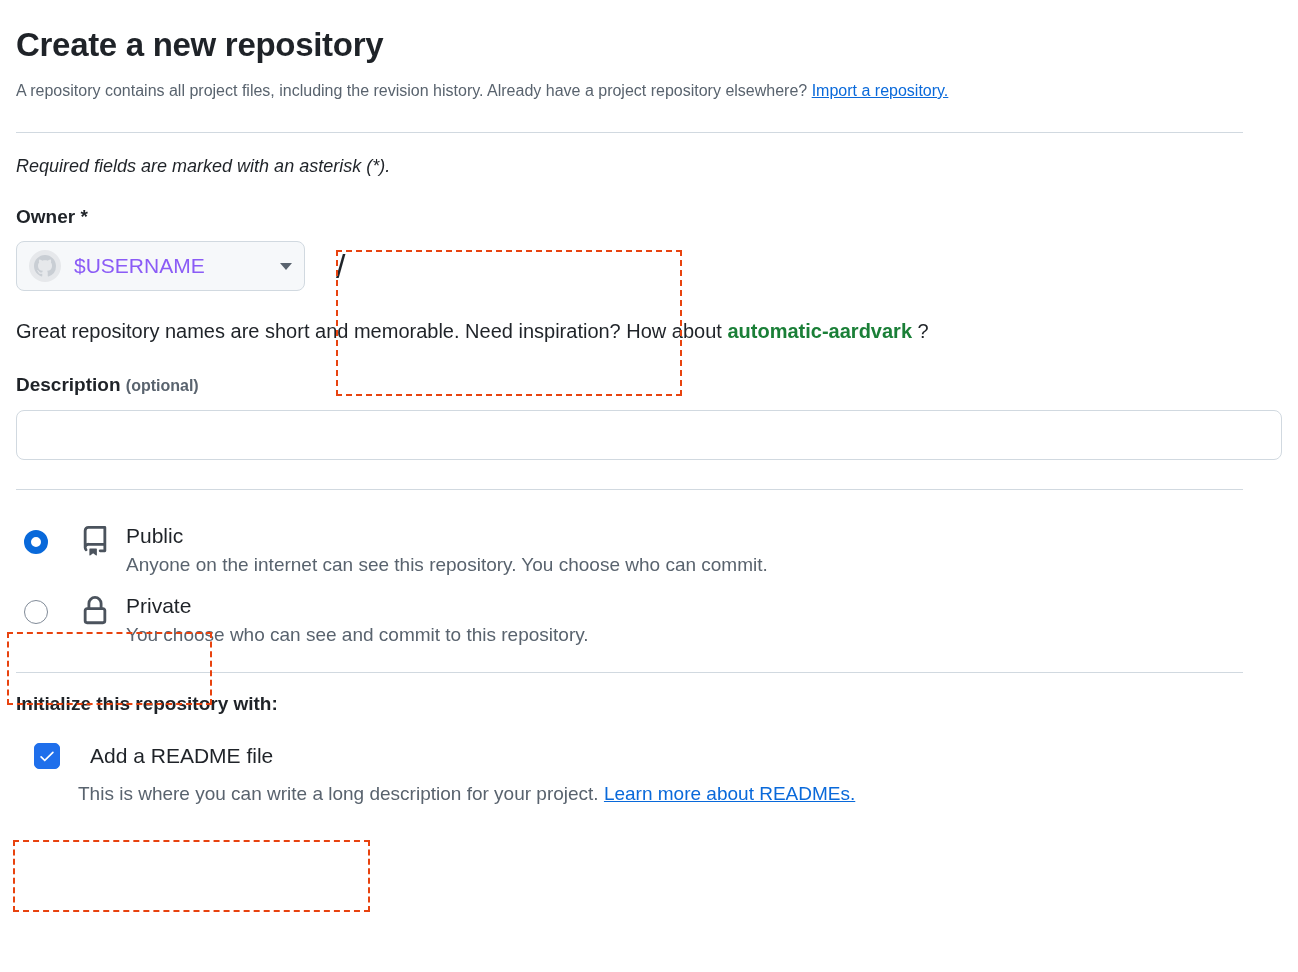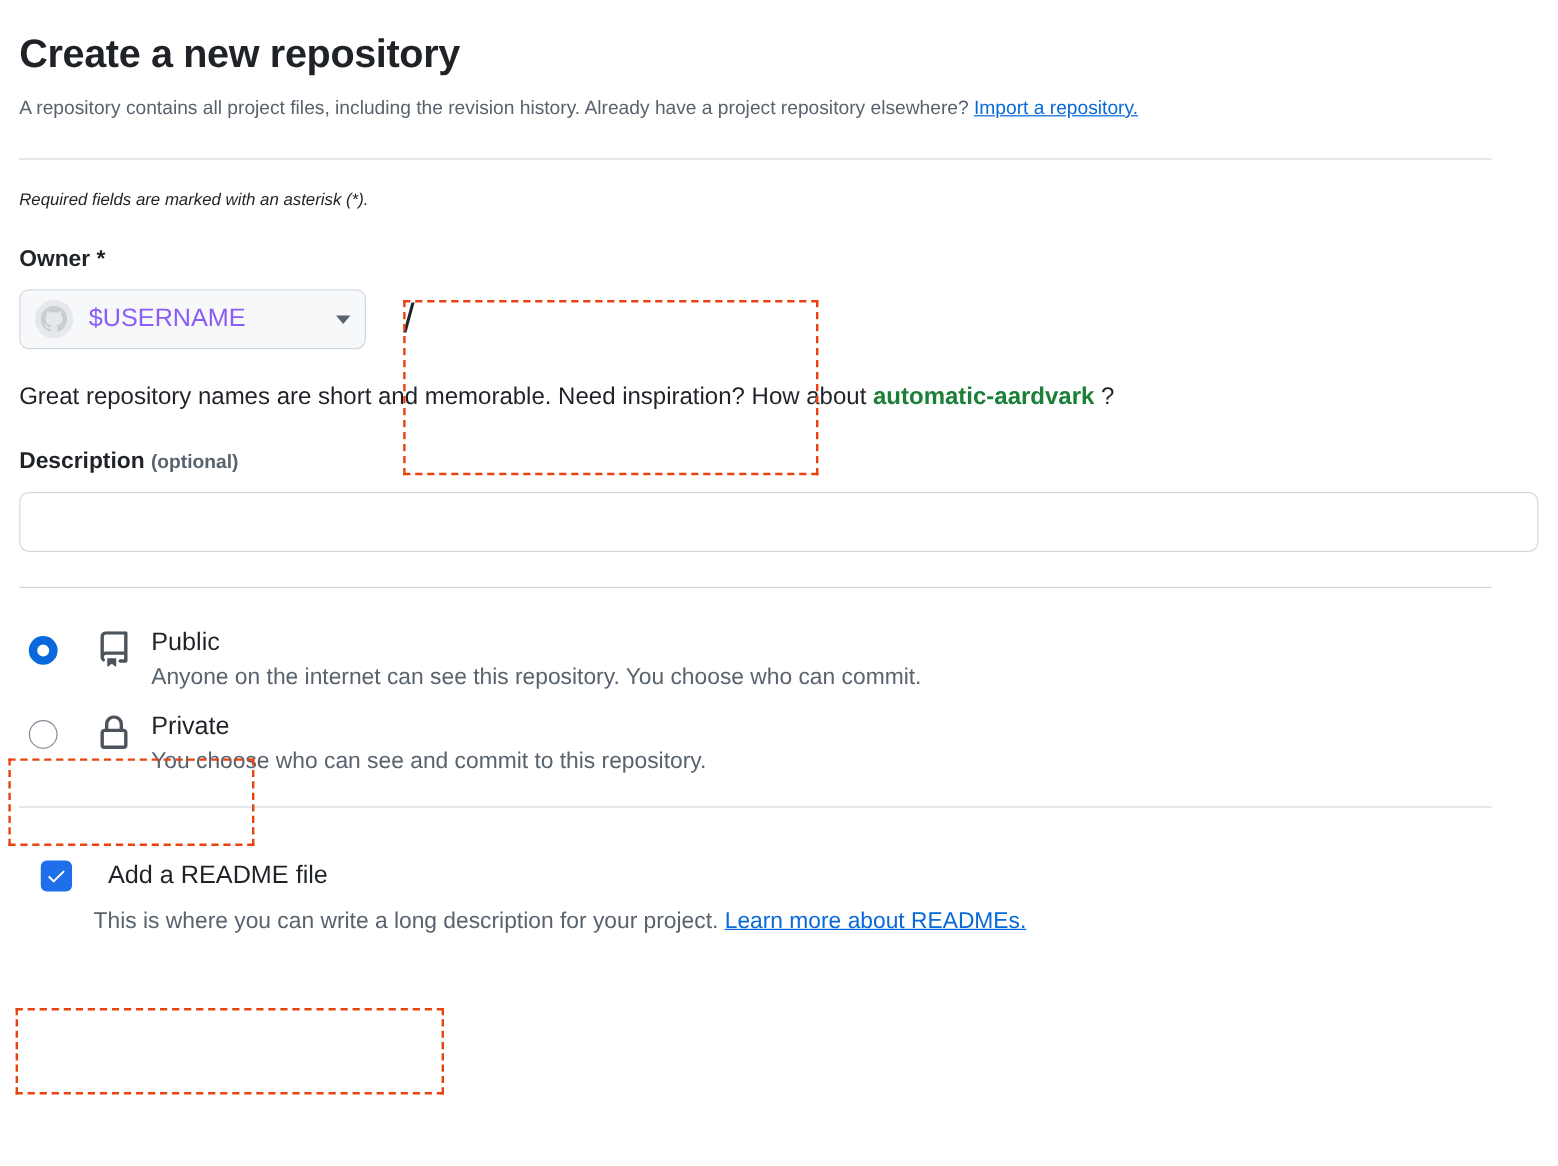--- a/index.html
+++ b/index.html
@@ -50,21 +50,21 @@
 
   .divider {
     height: 1px;
     background: #d1d9e0;
     border: 0;
     margin: 0;
   }
   .divider-1 { margin-top: 22px; }
 
   .required-note {
-    font-size: 14px;
+    font-size: 18px;
     font-style: italic;
     color: #1f2328;
     margin: 0;
     padding-top: 20px;
     line-height: 26px;
   }
 
   
   .name-row {
     position: relative;
@@ -367,20 +367,21 @@
       <span class="vis-text">
         <span class="vis-title">Private</span>
         <div class="vis-desc">You choose who can see and commit to this repository.</div>
       </span>
     </div>
   </div>
 
   <hr class="divider divider-3">
 
   <div class="init-block">
+    <p class="init-title">Initialize this repository with:</p>
 
     <div class="checkbox-row">
       <span class="checkbox">
         <svg width="18" height="18" viewBox="0 0 16 16" aria-hidden="true">
           <path fill="#ffffff" d="M13.78 4.22a.75.75 0 0 1 0 1.06l-7.25 7.25a.75.75 0 0 1-1.06 0L2.22 9.28a.75.75 0 0 1 1.06-1.06L6 10.94l6.72-6.72a.75.75 0 0 1 1.06 0Z"></path>
         </svg>
       </span>
       <span class="checkbox-label">Add a README file</span>
     </div>
 

